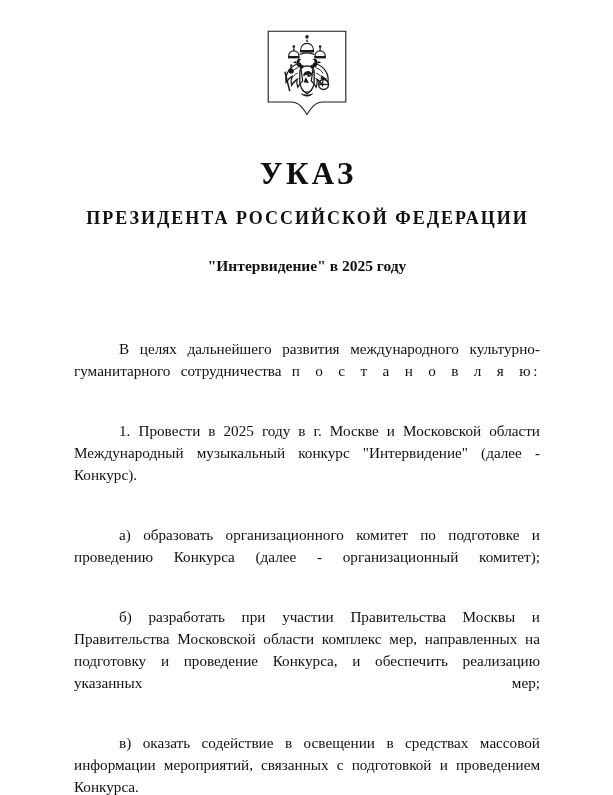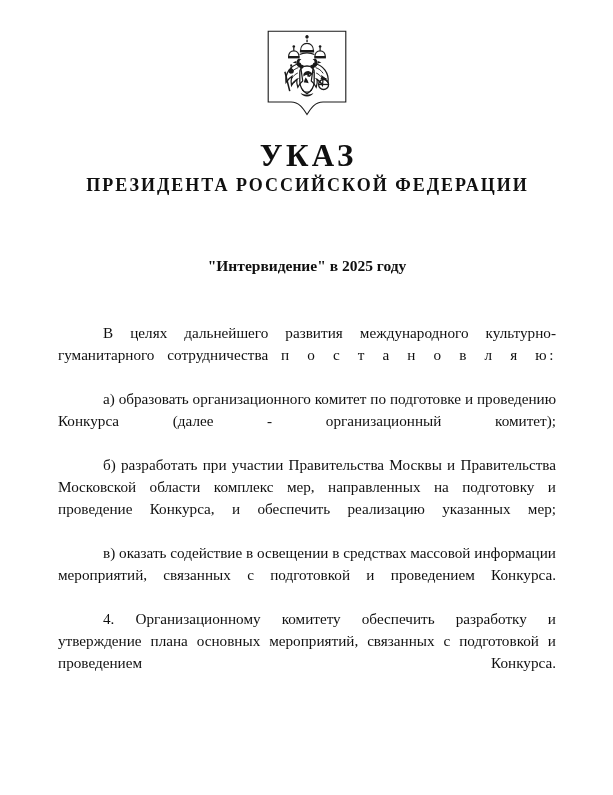--- a/index.html
+++ b/index.html
@@ -46,21 +46,21 @@
     top: 140px;
     left: 0;
     width: 613px;
     text-align: center;
   }
   .doc-title {
     font-size: 31px;
     font-weight: 700;
     letter-spacing: 3.5px;
     line-height: 1.05;
-    margin: 0;
+    margin: 18px;
     text-indent: 3.5px;
   }
   .doc-subtitle {
     font-size: 18px;
     font-weight: 700;
     letter-spacing: 2.0px;
     line-height: 1.1;
     margin: 3px 0 0 0;
     text-indent: 2px;
   }
@@ -83,21 +83,21 @@
   
   .body-text {
     position: absolute;
     top: 322px;
     left: 58px;
     width: 498px;
     font-size: 15.2px;
     line-height: 22px;
   }
   .para {
-    margin: 0;
+    margin: 16px;
     text-align: justify;
     text-justify: inter-word;
     text-indent: 45px;
     hyphens: none;
   }
   
   .para::after {
     content: "";
     display: inline-block;
     width: 100%;
@@ -174,20 +174,21 @@
   </div>
 
   <div class="decree-heading">
     <span class="ln">"Интервидение" в 2025 году</span>
   </div>
 
   <div class="body-text">
 
     <p class="para"><span>В целях дальнейшего развития международного культурно-гуманитарного сотрудничества </span><span class="spaced">п о с т а н о в л я ю:</span></p>
 
+    <p class="para">1. Провести в 2025 году в г. Москве и Московской области Международный музыкальный конкурс "Интервидение" (далее - Конкурс).</p>
 
 
     <p class="para">а) образовать организационного комитет по подготовке и проведению Конкурса (далее - организационный комитет);</p>
 
     <p class="para">б) разработать при участии Правительства Москвы и Правительства Московской области комплекс мер, направленных на подготовку и проведение Конкурса, и обеспечить реализацию указанных мер;</p>
 
     <p class="para">в) оказать содействие в освещении в средствах массовой информации мероприятий, связанных с подготовкой и проведением Конкурса.</p>
 
 
     <p class="para">4. Организационному комитету обеспечить разработку и утверждение плана основных мероприятий, связанных с подготовкой и проведением Конкурса.</p>

